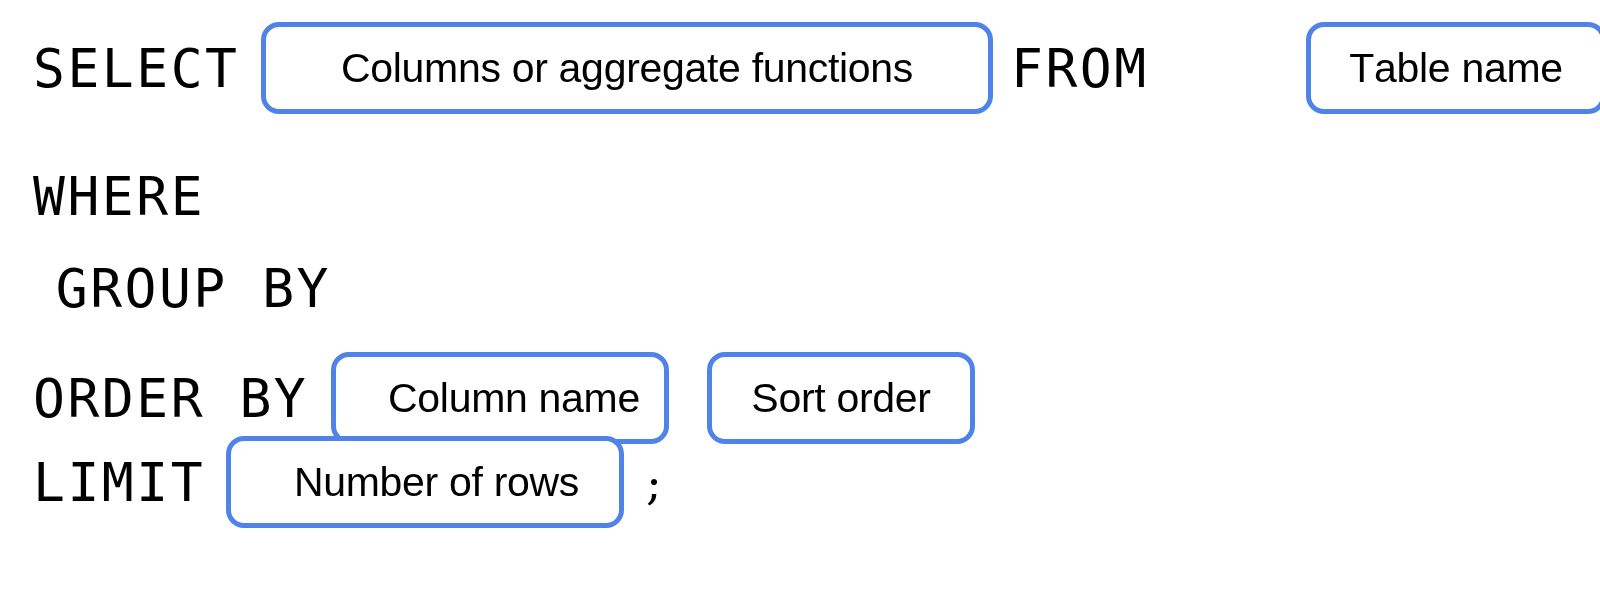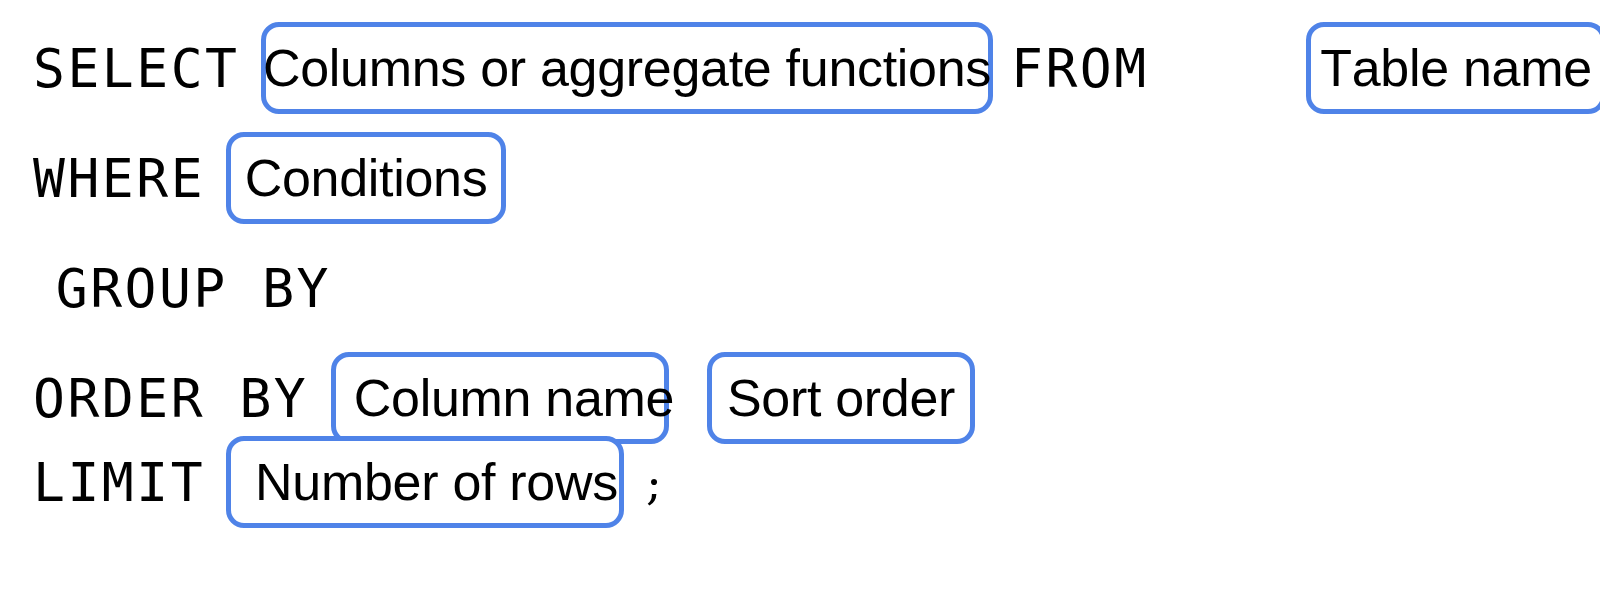--- a/index.html
+++ b/index.html
@@ -47,39 +47,39 @@
     box-sizing: border-box;
     border: 5px solid #4f83e8;
     border-radius: 18px;
     background: #ffffff;
     height: 92px;
     padding: 0 20px;
   }
 
   .slot-label {
     font-family: "Liberation Sans", "DejaVu Sans", sans-serif;
-    font-size: 52px;
+    font-size: 41px;
     font-weight: 400;
     color: #000000;
     line-height: 1;
     letter-spacing: -0.3px;
     white-space: nowrap;
   }
 
   .semicolon {
     font-family: "DejaVu Serif", "Liberation Serif", serif;
     font-size: 47px;
     color: #000000;
     line-height: 1;
     display: inline-block;
   }
 
   
   #row-select    { top: 13px;  }
-  #row-where     { top: 123px; }
+  #row-where     { top: 141px; }
   #row-groupby   { top: 233px; text-align: right; }
   #row-orderby   { top: 343px; }
   #row-limit     { top: 427px; }
 
   
   #row-select .keyword   { width: 228px; }
   #row-where .keyword    { width: 193px; }
   #row-groupby .keyword  { width: 298px; }
   #row-orderby .keyword  { width: 298px; }
   #row-limit .keyword    { width: 193px; }
@@ -106,23 +106,20 @@
       <span class="slot-label">Columns or aggregate functions</span>
     </span>
     <span class="keyword kw-mono" id="kw-from">FROM</span>
     <span class="slot" id="slot-table-name">
       <span class="slot-label">Table name</span>
     </span>
   </div>
 
   <div class="row" id="row-where">
     <span class="keyword kw-mono">WHERE</span>
-    <span class="slot" id="slot-conditions">
-      <span class="slot-label">Conditions</span>
-    </span>
   </div>
 
   <div class="row" id="row-groupby">
     <span class="keyword kw-mono">GROUP BY</span>
   </div>
 
   <div class="row" id="row-orderby">
     <span class="keyword kw-mono">ORDER BY</span>
     <span class="slot" id="slot-order-col">
       <span class="slot-label">Column name</span>

